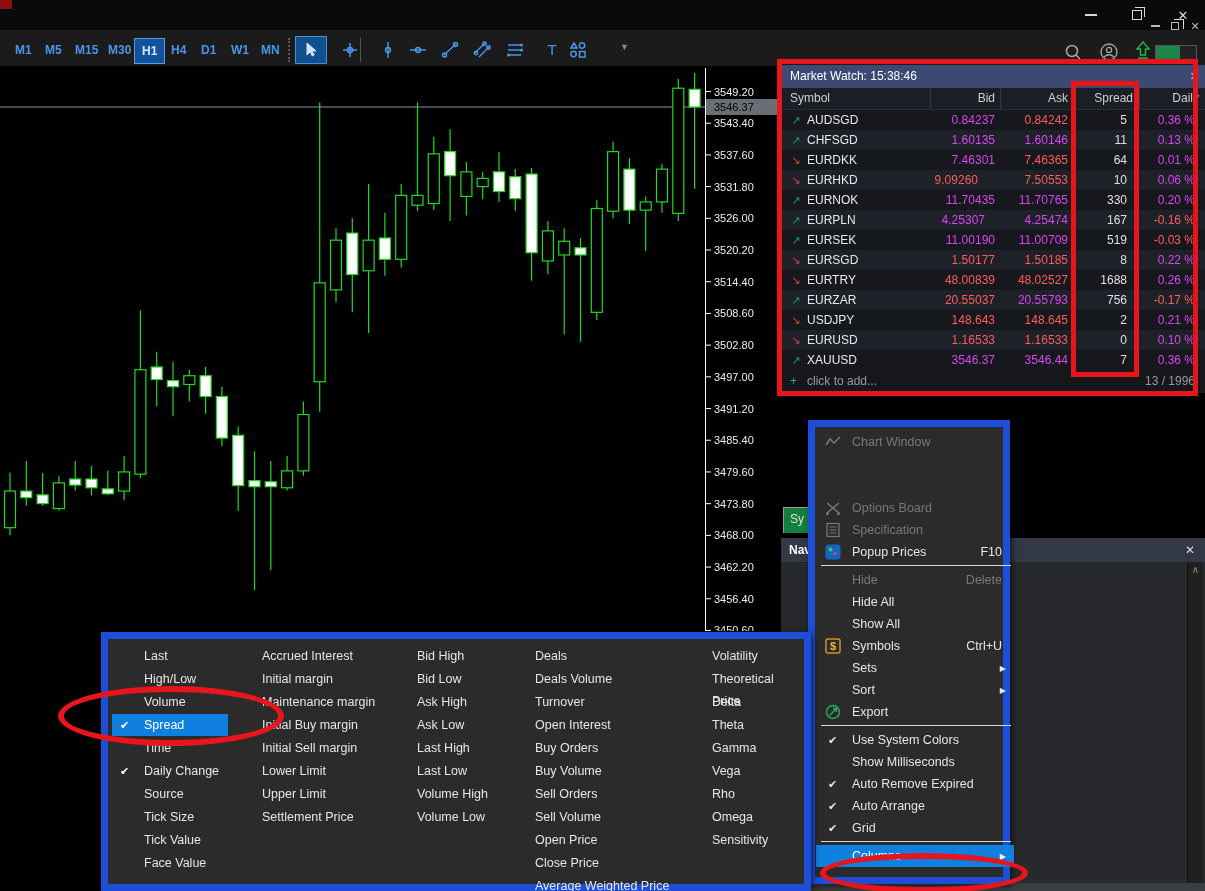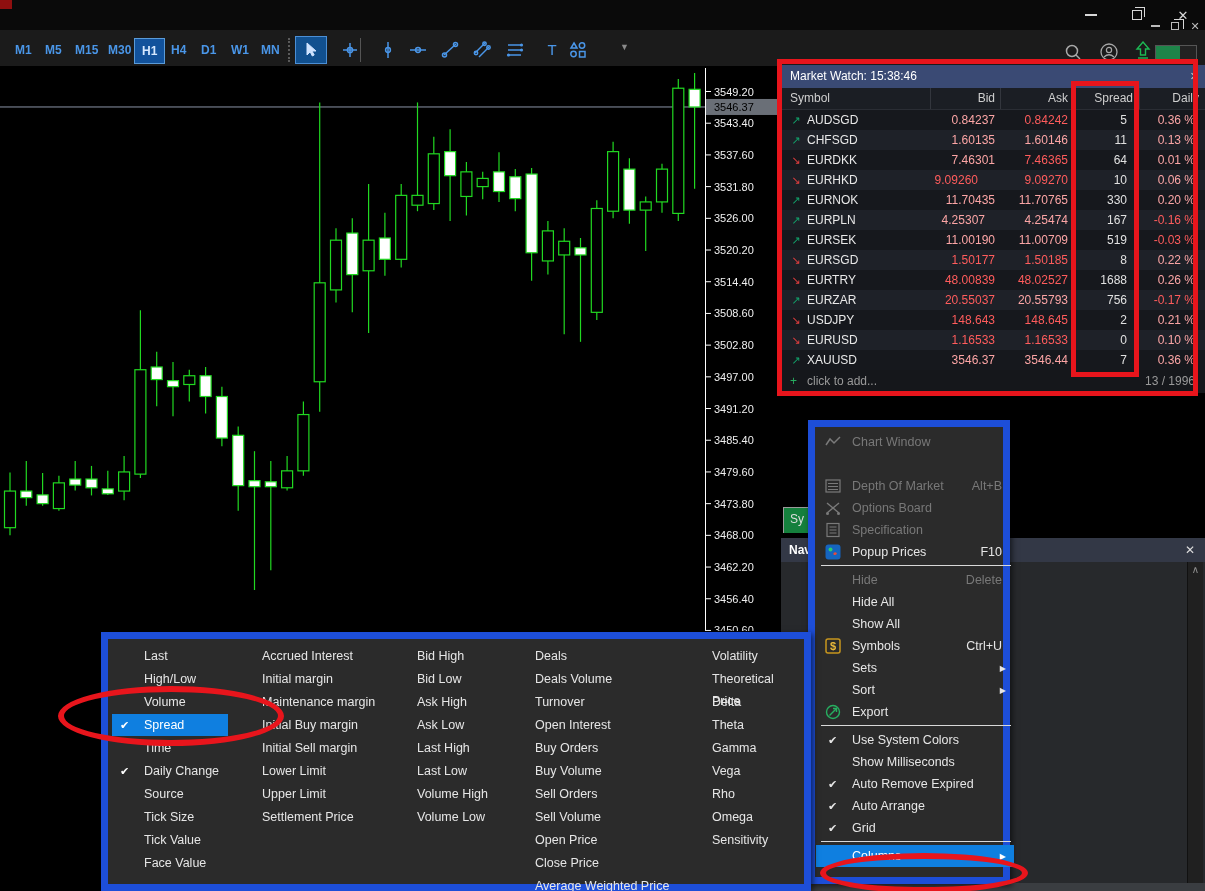--- a/index.html
+++ b/index.html
@@ -38,21 +38,21 @@
   #mw-header { position:absolute; left:0; top:23px; width:424px; height:22px; background:#1b1e24;
                color:#cfcfcf; border-bottom:1px solid #2a2d34; }
   .mw-sep { position:absolute; top:0; width:1px; height:100%; background:#33363d; }
   #mw-rows { position:absolute; left:0; top:45px; width:424px; }
   .mw-row { position:relative; width:424px; height:20px; line-height:20px; }
   .mw-row:nth-child(odd) { background:#16181d; }
   .mw-row:nth-child(even){ background:#1e2128; }
   .mw-arrow { position:absolute; left:8px; width:14px; text-align:center; font-size:11px; }
   .mw-sym { position:absolute; left:26px; color:#e8e8e8; }
   .mw-num { position:absolute; text-align:right; }
-  .c-blue { color:#fca5a5; } .c-red { color:#ff5c5c; } .c-white { color:#e0e0e0; }
+  .c-blue { color:#d946ef; } .c-red { color:#ff5c5c; } .c-white { color:#e0e0e0; }
   .a-up { color:#12a06a; } .a-down { color:#e03e3e; }
   #mw-footer { position:absolute; left:0; top:305px; width:424px; height:23px; line-height:22px;
                color:#9a9a9a; background:#15171b; }
 
   
   #tab-frag { left:783px; top:507px; width:27px; height:26px; border-top:1px solid #9a9a9a;
               border-left:1px solid #9a9a9a; color:#ddd; font-size:12px; padding:4px 0 0 6px;
               background:#15803d; }
   #nav-bar { left:781px; top:538px; width:424px; height:24px; background:#333846; color:#fff;
              font-size:12px; font-weight:bold; line-height:24px; padding-left:8px; }
@@ -384,21 +384,21 @@
           <span class="mw-sym">EURDKK</span>
           <span class="mw-num c-blue" style="left:150px;width:64px">7.46301</span>
           <span class="mw-num c-red" style="left:223px;width:64px">7.46365</span>
           <span class="mw-num c-white" style="left:296px;width:50px">64</span>
           <span class="mw-num c-blue" style="left:352px;width:62px">0.01 %</span>
         </div>
         <div class="mw-row">
           <span class="mw-arrow a-down">↘</span>
           <span class="mw-sym">EURHKD</span>
           <span class="mw-num c-red" style="left:133px;width:64px">9.09260</span>
-          <span class="mw-num c-red" style="left:223px;width:64px">9.09270</span>
+          <span class="mw-num c-red" style="left:223px;width:64px">7.50553</span>
           <span class="mw-num c-white" style="left:296px;width:50px">10</span>
           <span class="mw-num c-blue" style="left:352px;width:62px">0.06 %</span>
         </div>
         <div class="mw-row">
           <span class="mw-arrow a-up">↗</span>
           <span class="mw-sym">EURNOK</span>
           <span class="mw-num c-blue" style="left:150px;width:64px">11.70435</span>
           <span class="mw-num c-blue" style="left:223px;width:64px">11.70765</span>
           <span class="mw-num c-white" style="left:296px;width:50px">330</span>
           <span class="mw-num c-blue" style="left:352px;width:62px">0.20 %</span>
@@ -488,30 +488,20 @@
     </div>
   </div>
   <div id="bottom-strip" class="abs"></div>
 
   <div id="ctx-menu" class="abs menu">
       <div class="mi disabled" style="top: 4px;">
         <span class="ic"><svg width="16" height="16">
             <polyline points="1,11 5,5 9,9 15,3" fill="none" stroke="#7a7a7a" stroke-width="1.5"></polyline>
           </svg></span>
         <span class="lab">Chart Window</span>
-      </div>
-      <div class="mi disabled" style="top: 48px;">
-        <span class="ic"><svg width="16" height="16">
-            <rect x="1" y="2" width="14" height="12" fill="none" stroke="#7a7a7a" stroke-width="1.2"></rect>
-            <line x1="3" y1="5.5" x2="13" y2="5.5" stroke="#7a7a7a"></line>
-            <line x1="3" y1="8.5" x2="13" y2="8.5" stroke="#7a7a7a"></line>
-            <line x1="3" y1="11.5" x2="13" y2="11.5" stroke="#7a7a7a"></line>
-          </svg></span>
-        <span class="lab">Depth Of Market</span>
-        <span class="sc">Alt+B</span>
       </div>
       <div class="mi disabled" style="top: 70px;">
         <span class="ic"><svg width="16" height="16">
             <line x1="2" y1="3" x2="14" y2="13" stroke="#7a7a7a" stroke-width="1.4"></line>
             <line x1="14" y1="3" x2="2" y2="13" stroke="#7a7a7a" stroke-width="1.4"></line>
             <circle cx="2.5" cy="13.5" r="1.5" fill="#7a7a7a"></circle>
             <circle cx="13.5" cy="13.5" r="1.5" fill="#7a7a7a"></circle>
           </svg></span>
         <span class="lab">Options Board</span>
       </div>

